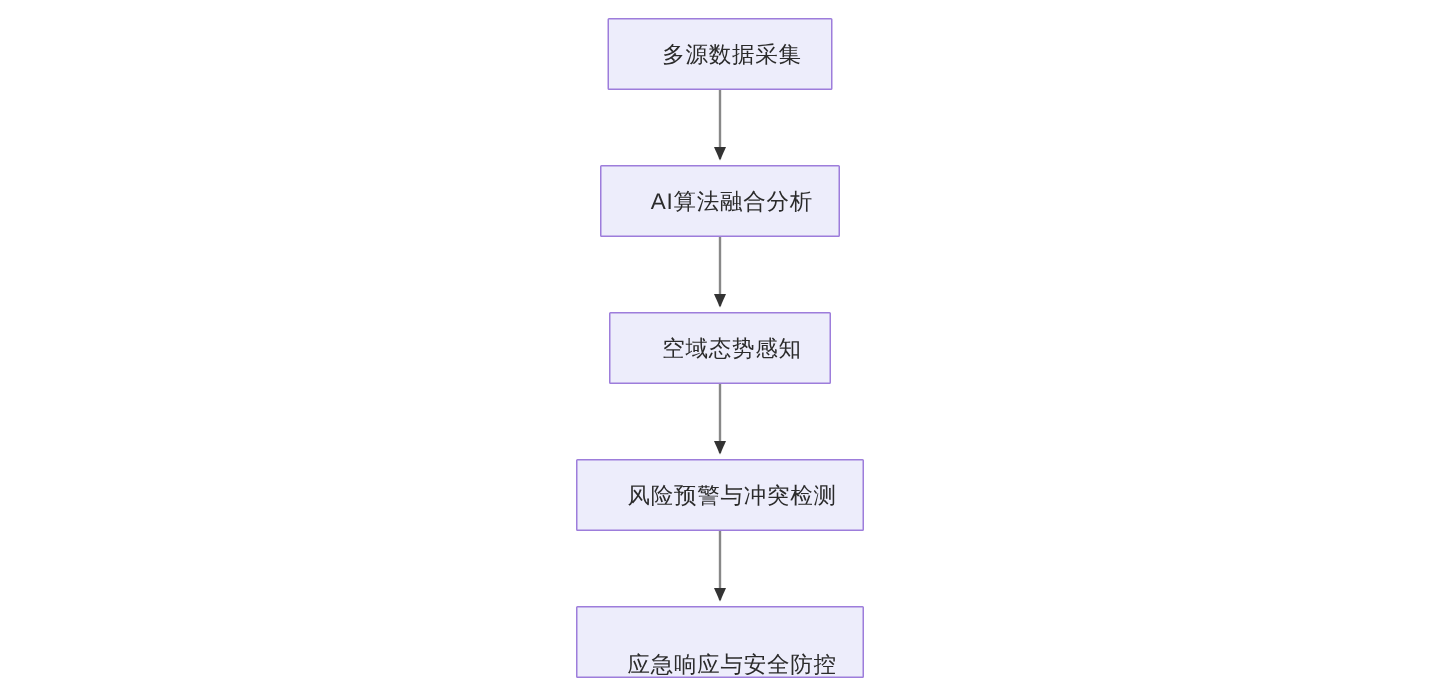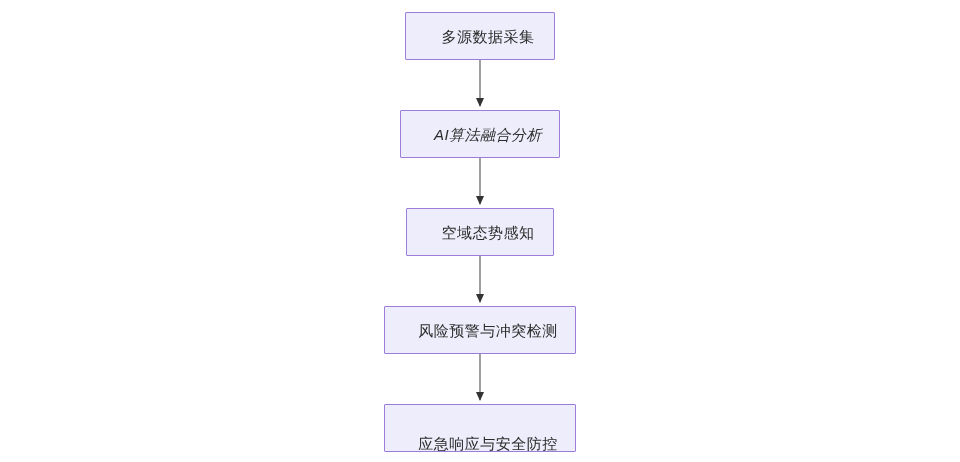--- a/index.html
+++ b/index.html
@@ -64,21 +64,21 @@
     <line x1="480" y1="158" x2="480" y2="204" stroke="#888888" stroke-width="1.6" marker-end="url(#arrowhead)"></line>
     <line x1="480" y1="256" x2="480" y2="302" stroke="#888888" stroke-width="1.6" marker-end="url(#arrowhead)"></line>
     <line x1="480" y1="354" x2="480" y2="400" stroke="#888888" stroke-width="1.6" marker-end="url(#arrowhead)"></line>
   </svg>
 
   <div class="node" id="box-node-1" style="left: 480px; top: 12px; width: 150px; background: rgb(237, 237, 251); border-color: rgb(157, 125, 219);">
     <span class="node-label" style="color: rgb(43, 43, 43);">多源数据采集</span>
   </div>
 
   <div class="node" id="box-node-2" style="left: 480px; top: 110px; width: 160px; background: rgb(237, 237, 251); border-color: rgb(157, 125, 219);">
-    <span class="node-label" style="color: rgb(43, 43, 43); font-style: italic;">AI算法融合分析</span>
+    <span class="node-label" style="color: rgb(43, 43, 43);">AI算法融合分析</span>
   </div>
 
   <div class="node" id="box-node-4" style="left: 480px; top: 306px; width: 192px; background: rgb(237, 237, 251); border-color: rgb(157, 125, 219);">
     <span class="node-label" style="color: rgb(43, 43, 43);">风险预警与冲突检测</span>
   </div>
 
   <div class="node" id="box-node-3" style="left: 480px; top: 208px; width: 148px; background: rgb(237, 237, 251); border-color: rgb(157, 125, 219);">
     <span class="node-label" style="color: rgb(43, 43, 43);">空域态势感知</span>
   </div>
 

